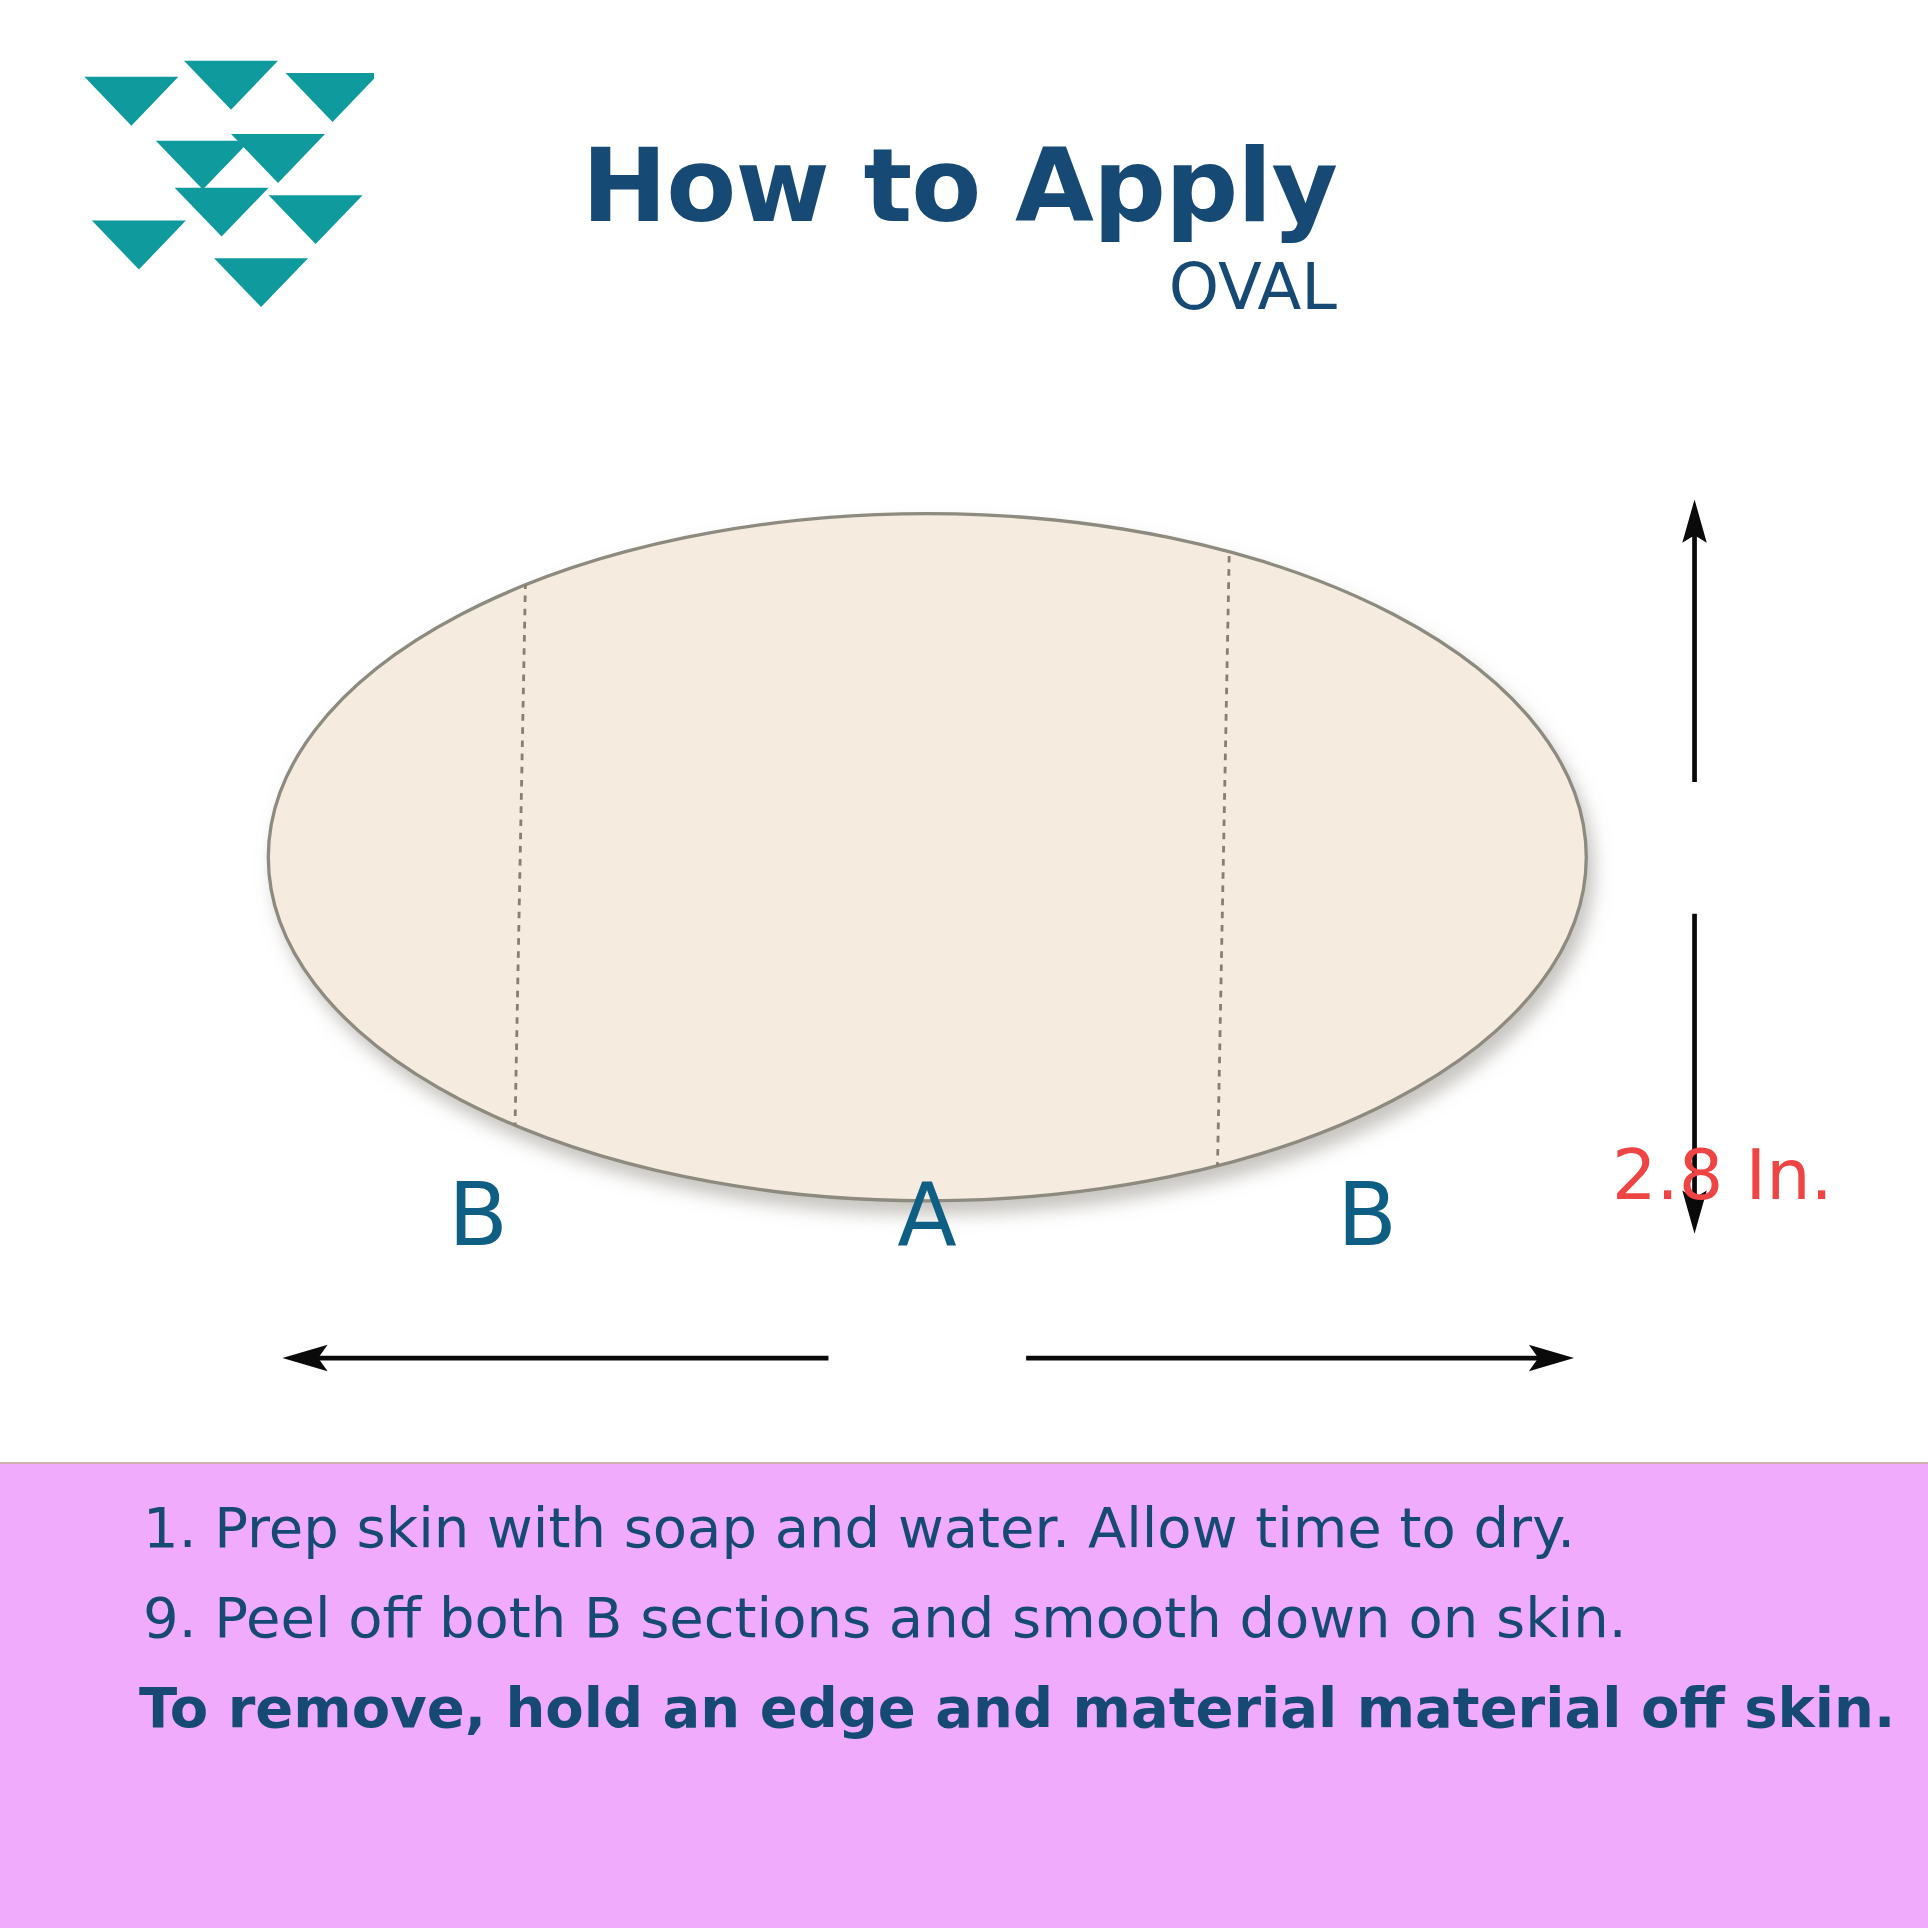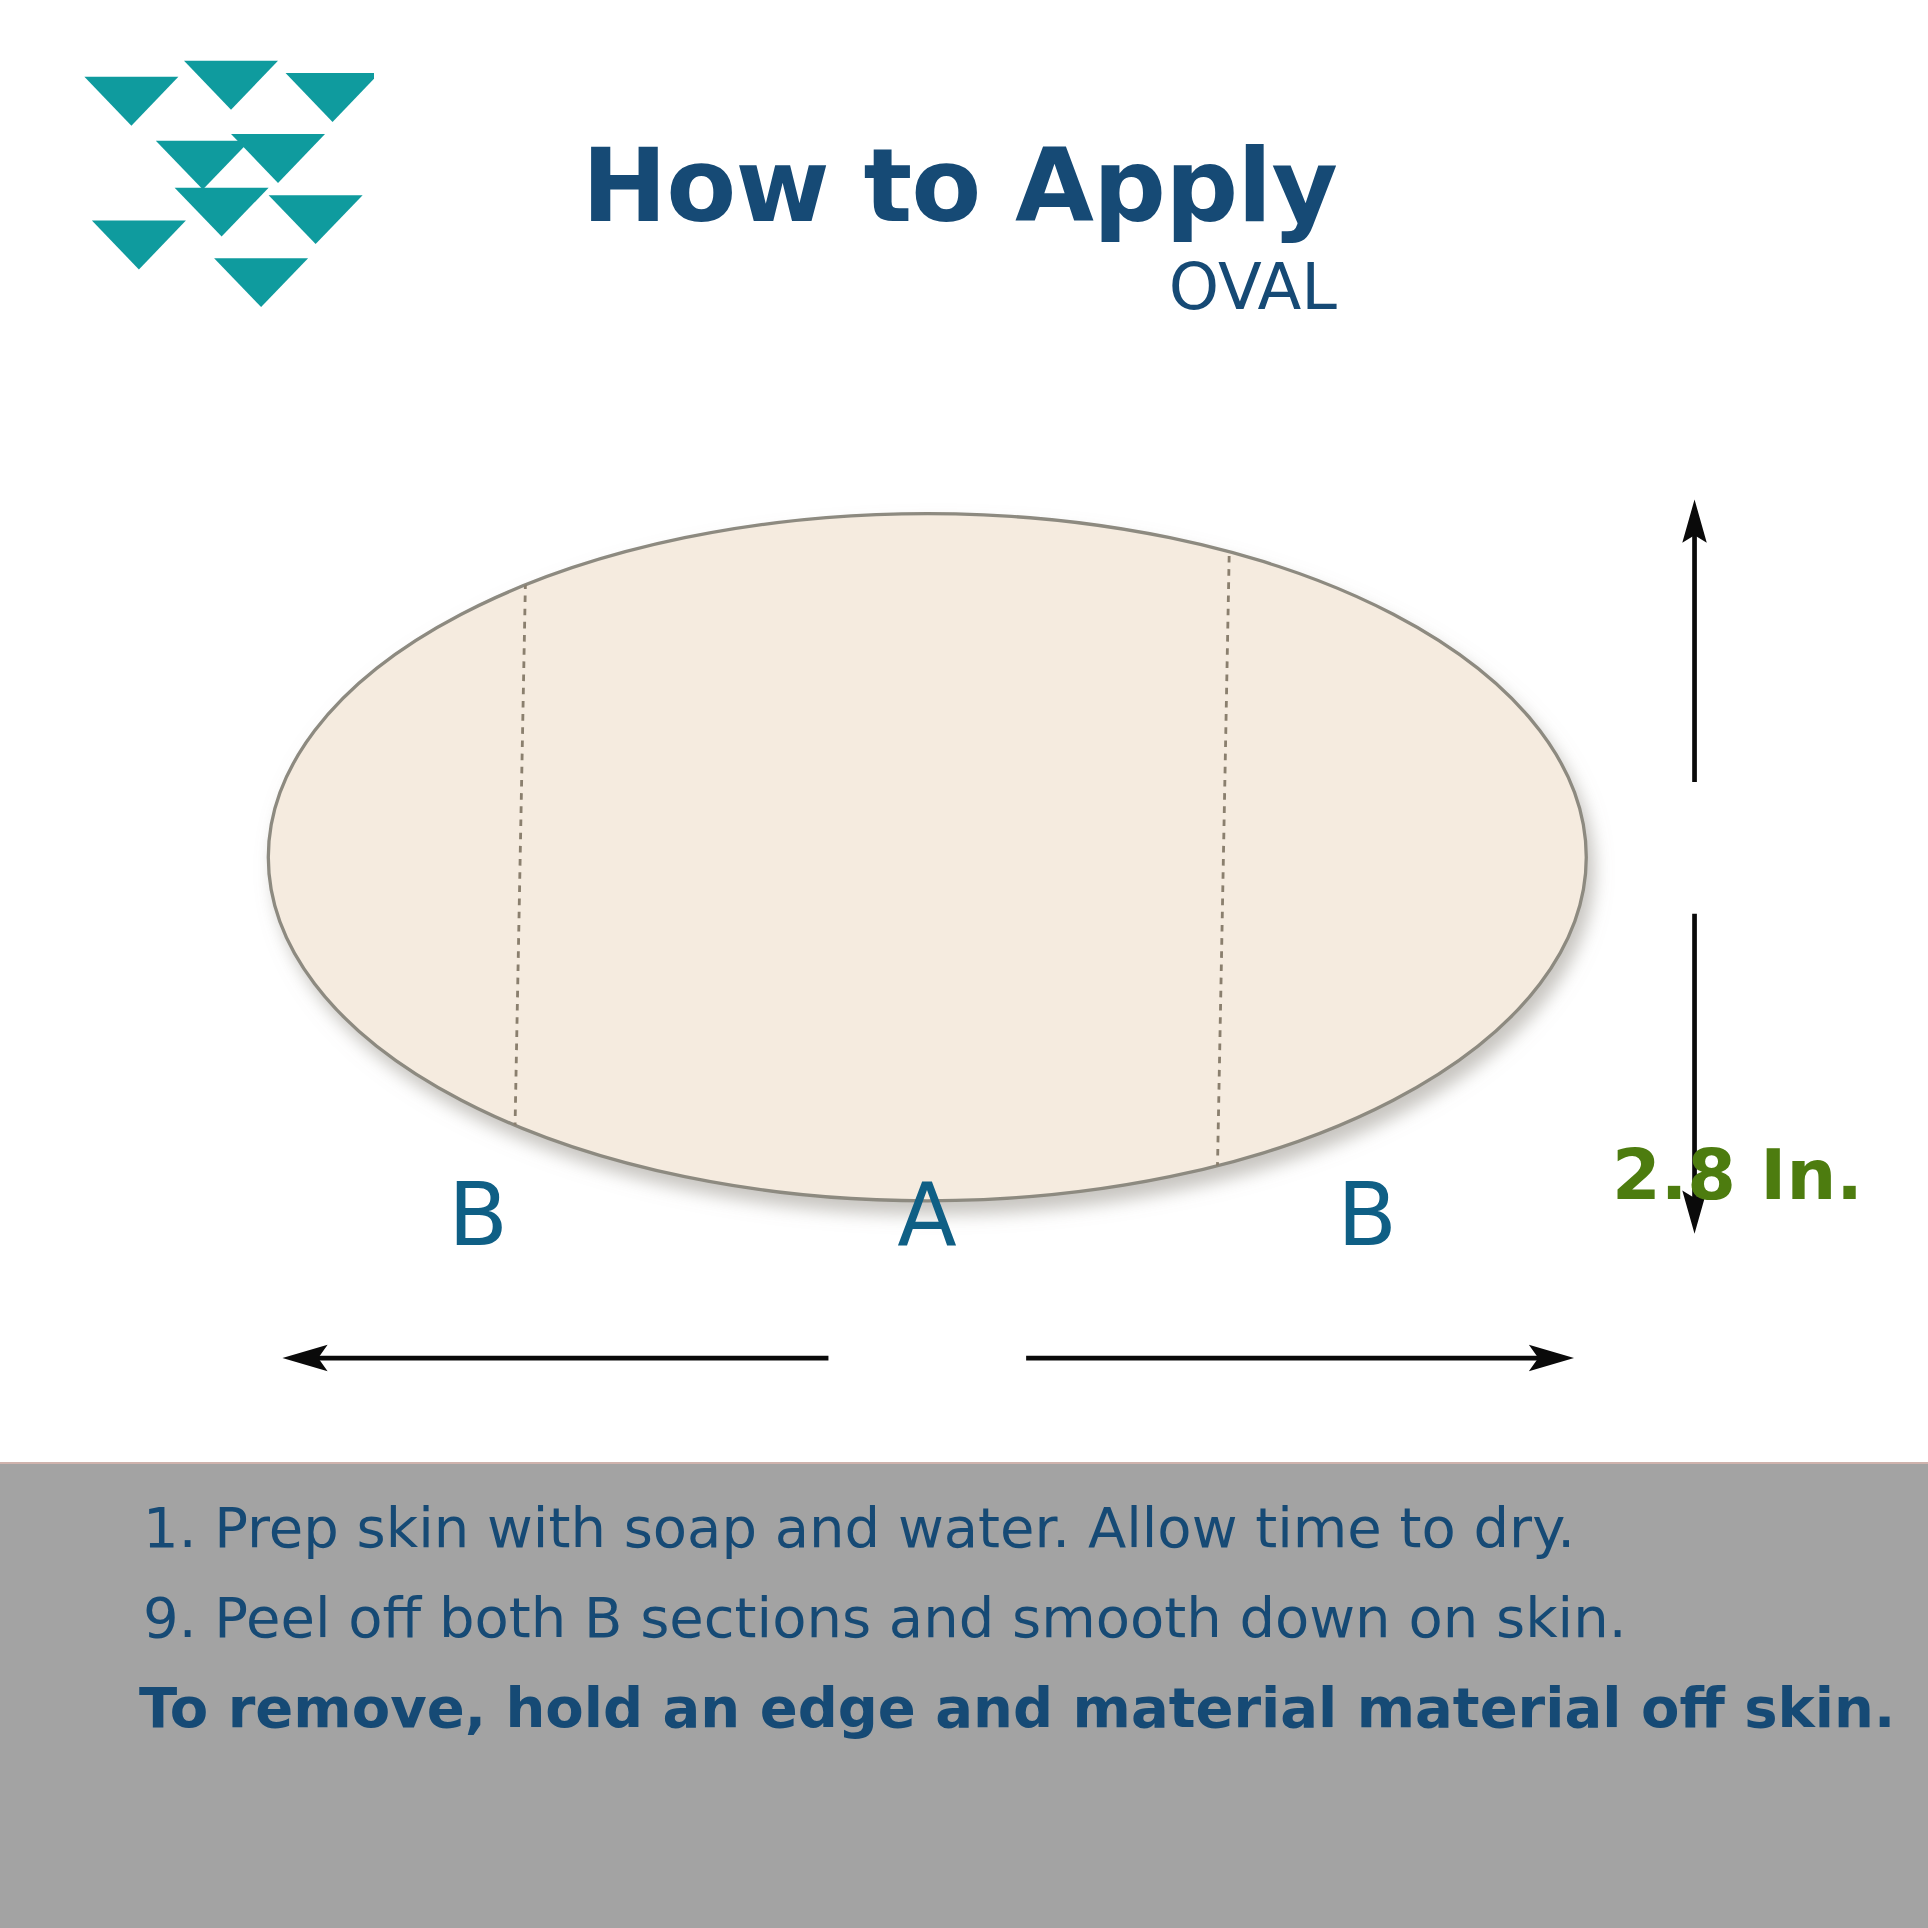--- a/index.html
+++ b/index.html
@@ -79,22 +79,22 @@
   }
   #letter-b-left  { left: 478px;  top: 857px; }
   #letter-a       { left: 927px;  top: 857px; }
   #letter-b-right { left: 1367px; top: 857px; }
 
   
   .dim-label {
     position: absolute;
     font-family: "DejaVu Sans", sans-serif;
     font-size: 70px;
-    font-weight: 700;
-    color: #4d7c0f;
+    font-weight: 400;
+    color: #ef4444;
     line-height: 1;
     white-space: nowrap;
     text-align: center;
   }
   #dim-vertical-label {
     left: 1612px;
     top: 817px;
     transform: translateY(-50%);
   }
   #dim-horizontal-label {
@@ -104,21 +104,21 @@
     padding: 0 17px;
   }
 
   
   #instructions {
     position: absolute;
     left: 0;
     top: 1462px;
     width: 1928px;
     height: 466px;
-    background: #a3a3a3;
+    background: #f0abfc;
     border-top: 2.8px solid #cfb3ad;
     box-sizing: border-box;
     padding: 36px 0 0 0;
   }
   .instruction-line {
     font-family: "DejaVu Sans", sans-serif;
     font-size: 56px;
     font-weight: 400;
     color: #164a75;
     line-height: 1.0;

